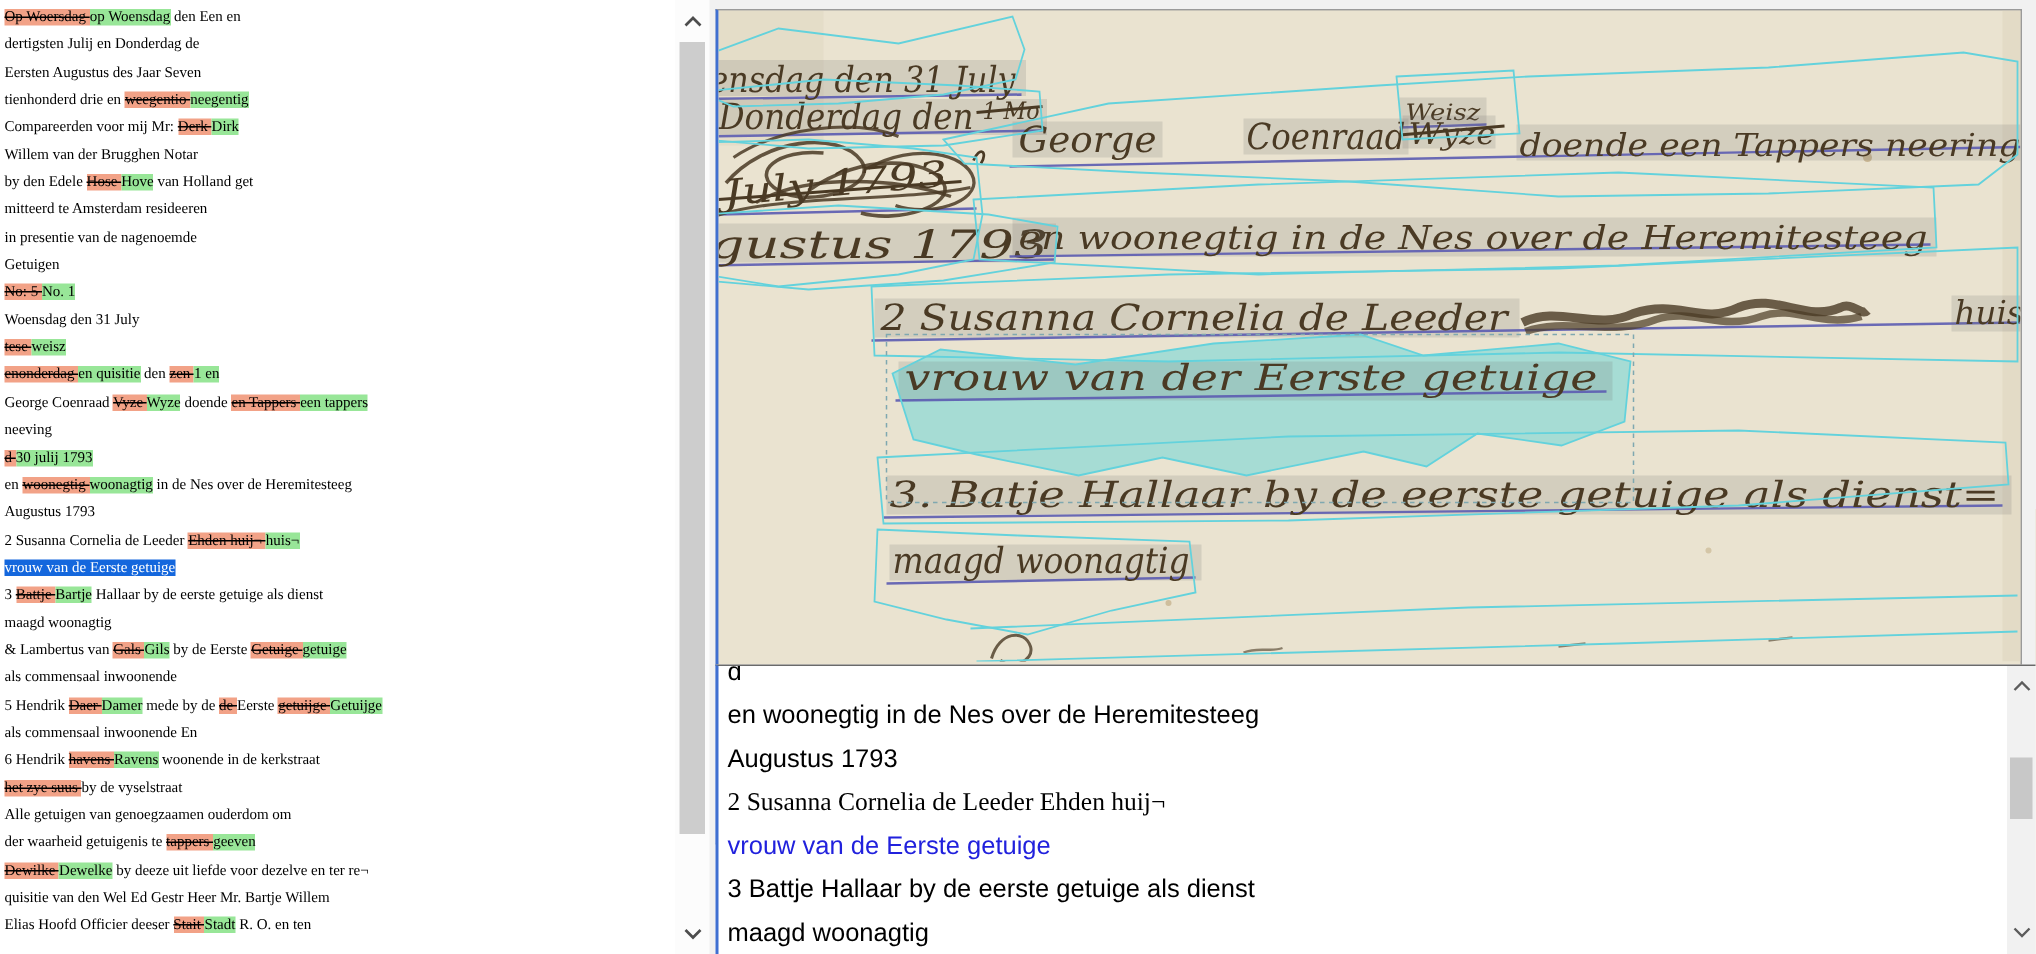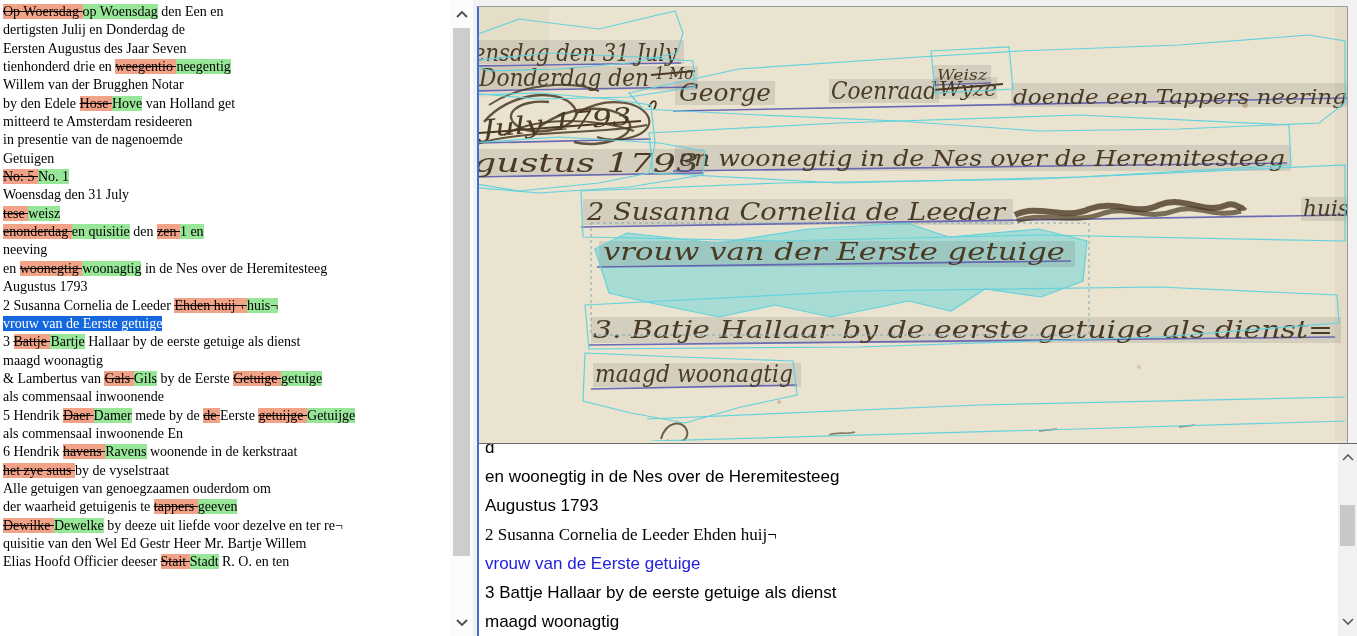--- a/index.html
+++ b/index.html
@@ -1,20 +1,20 @@
 <!DOCTYPE html>
 <html style="--deletion-bg: #f2a287; --insertion-bg: #98e698; --selection-bg: #1467dd; --selection-fg: #ffffff; --selected-line-fg: #2121dd; --annotation-teal: #63d2dc; --annotation-fill: #8fd9d5; --manuscript-ink: #4a3a24; --manuscript-paper: #eae3d0; --baseline-blue: #5c5cb2; --ocr-highlight: #6e6e6e; --panel-focus-border: #3f6fd1;"><head>
 <meta charset="utf-8">
 <style>
   html,body{margin:0;padding:0;}
   body{width:1357px;height:636px;position:relative;overflow:hidden;background:#f1f1f1;
        font-family:"Liberation Sans",sans-serif;}
   
   #left-panel{position:absolute;left:0;top:0;width:450px;height:636px;background:#ffffff;
-    font-family:"Liberation Serif",serif;font-size:14px;color:#000;padding:3px 0 0 3px;
+    font-family:"Liberation Serif",serif;font-size:10px;color:#000;padding:3px 0 0 3px;
     box-sizing:border-box;overflow:hidden;}
   .dline{height:18.35px;line-height:18.35px;white-space:nowrap;}
   .seg-del{background:var(--deletion-bg);text-decoration:line-through;}
   .seg-ins{background:var(--insertion-bg);}
   .seg-sel{background:var(--selection-bg);color:var(--selection-fg);}
   
   .sb{position:absolute;}
   #left-scrollbar{left:450px;top:0;width:23px;height:636px;background:#fcfcfc;}
   #left-sb-thumb{position:absolute;left:3px;top:28px;width:17px;height:528px;background:#cdcdcd;}
   .sb-arrow{position:absolute;left:0;width:100%;height:20px;display:flex;align-items:center;justify-content:center;}
@@ -33,30 +33,33 @@
   .tline.sel{color:var(--selected-line-fg);}
 </style>
 </head>
 <body>
 
 <div id="left-panel">
     <div class="dline"><span class="seg-del">Op Woersdag </span><span class="seg-ins">op Woensdag</span><span> den Een en</span></div>
     <div class="dline"><span>dertigsten Julij en Donderdag de</span></div>
     <div class="dline"><span>Eersten Augustus des Jaar Seven</span></div>
     <div class="dline"><span>tienhonderd drie en </span><span class="seg-del">weegentio </span><span class="seg-ins">neegentig</span></div>
+    <div class="dline"><span>Compareerden voor mij Mr: </span><span class="seg-del">Derk </span><span class="seg-ins">Dirk</span></div>
     <div class="dline"><span>Willem van der Brugghen Notar</span></div>
     <div class="dline"><span>by den Edele </span><span class="seg-del">Hose </span><span class="seg-ins">Hove</span><span> van Holland get</span></div>
     <div class="dline"><span>mitteerd te Amsterdam resideeren</span></div>
     <div class="dline"><span>in presentie van de nagenoemde</span></div>
     <div class="dline"><span>Getuigen</span></div>
     <div class="dline"><span class="seg-del">No: 5 </span><span class="seg-ins">No. 1</span></div>
     <div class="dline"><span>Woensdag den 31 July</span></div>
     <div class="dline"><span class="seg-del">tese </span><span class="seg-ins">weisz</span></div>
     <div class="dline"><span class="seg-del">enonderdag </span><span class="seg-ins">en quisitie</span><span> den </span><span class="seg-del">zen </span><span class="seg-ins">1 en</span></div>
+    <div class="dline"><span>George Coenraad </span><span class="seg-del">Vyze </span><span class="seg-ins">Wyze</span><span> doende </span><span class="seg-del">en Tappers </span><span class="seg-ins">een tappers</span></div>
     <div class="dline"><span>neeving</span></div>
+    <div class="dline"><span class="seg-del">d </span><span class="seg-ins">30 julij 1793</span></div>
     <div class="dline"><span>en </span><span class="seg-del">woonegtig </span><span class="seg-ins">woonagtig</span><span> in de Nes over de Heremitesteeg</span></div>
     <div class="dline"><span>Augustus 1793</span></div>
     <div class="dline"><span>2 Susanna Cornelia de Leeder </span><span class="seg-del">Ehden huij¬ </span><span class="seg-ins">huis¬</span></div>
     <div class="dline"><span class="seg-sel">vrouw van de Eerste getuige</span></div>
     <div class="dline"><span>3 </span><span class="seg-del">Battje </span><span class="seg-ins">Bartje</span><span> Hallaar by de eerste getuige als dienst</span></div>
     <div class="dline"><span>maagd woonagtig</span></div>
     <div class="dline"><span>&amp; Lambertus van </span><span class="seg-del">Gals </span><span class="seg-ins">Gils</span><span> by de Eerste </span><span class="seg-del">Getuige </span><span class="seg-ins">getuige</span></div>
     <div class="dline"><span>als commensaal inwoonende</span></div>
     <div class="dline"><span>5 Hendrik </span><span class="seg-del">Daer </span><span class="seg-ins">Damer</span><span> mede by de </span><span class="seg-del">de </span><span>Eerste </span><span class="seg-del">getuijge </span><span class="seg-ins">Getuijge</span></div>
     <div class="dline"><span>als commensaal inwoonende En</span></div>

